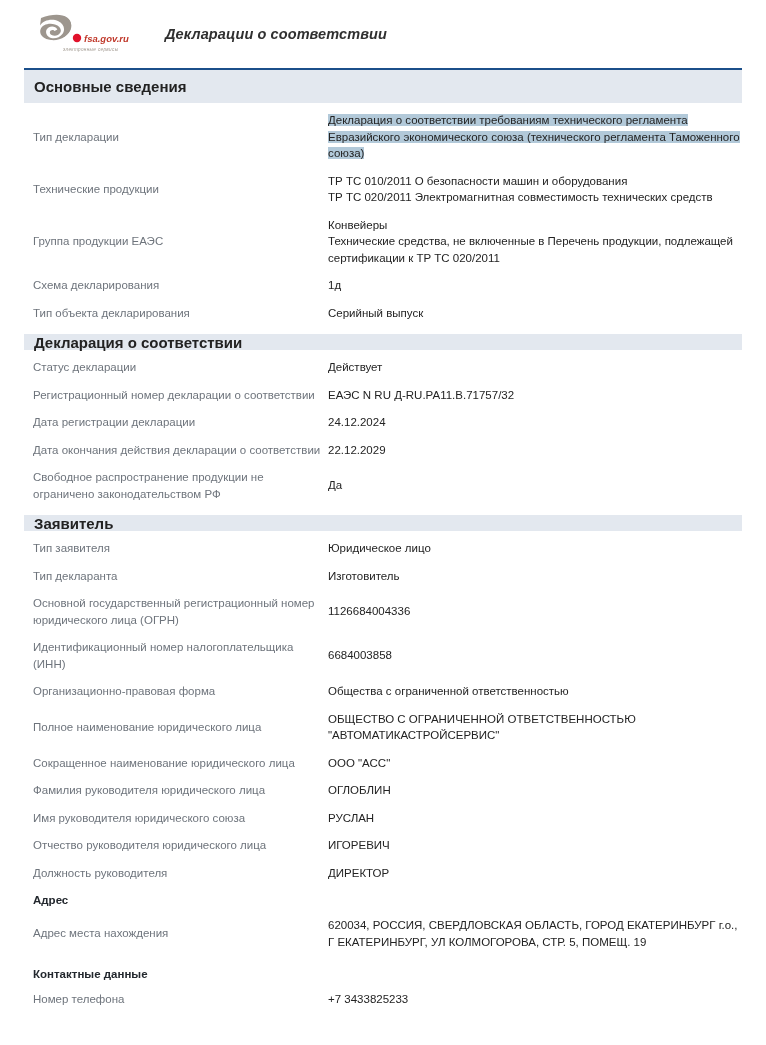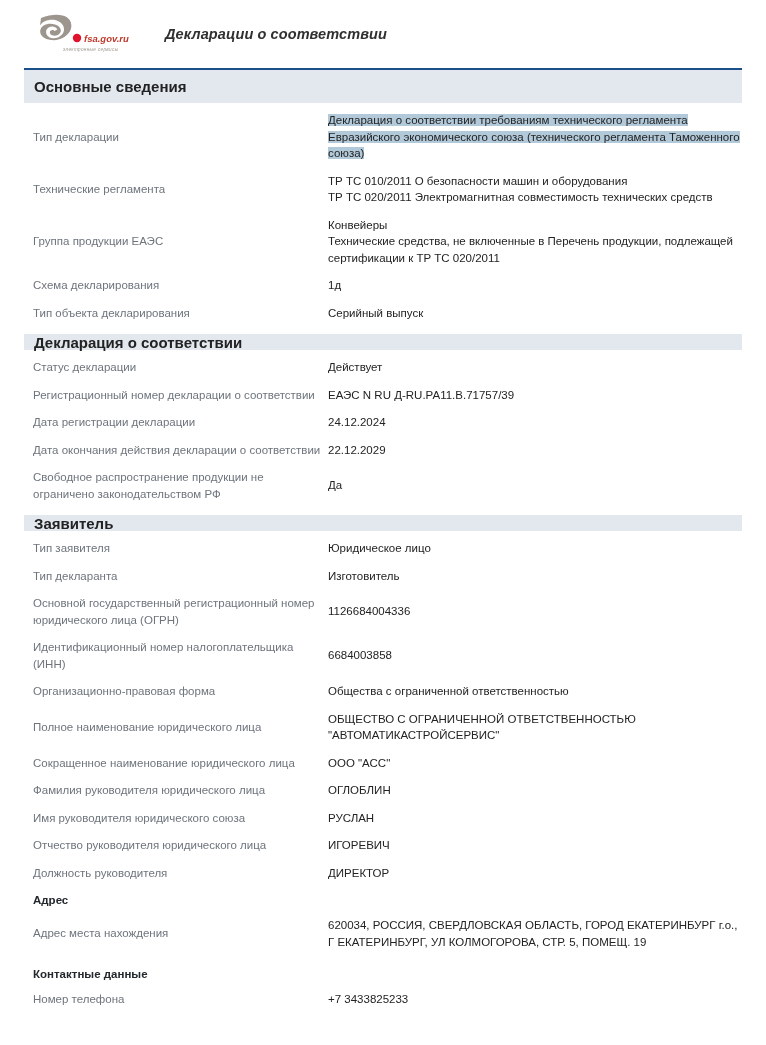--- a/index.html
+++ b/index.html
@@ -126,21 +126,21 @@
 
   <div class="section-bar accent">
     <span>Основные сведения</span>
   </div>
   <div class="rows">
     <div class="row">
       <div class="label">Тип декларации</div>
       <div class="value"><span class="value-hl">Декларация о соответствии требованиям технического регламента Евразийского экономического союза (технического регламента Таможенного союза)</span></div>
     </div>
     <div class="row">
-      <div class="label">Технические регламента</div>
+      <div class="label">Технические продукции</div>
       <div class="value">ТР ТС 010/2011 О безопасности машин и оборудования
 ТР ТС 020/2011 Электромагнитная совместимость технических средств</div>
     </div>
     <div class="row">
       <div class="label">Группа продукции ЕАЭС</div>
       <div class="value">Конвейеры
 Технические средства, не включенные в Перечень продукции, подлежащей сертификации к ТР ТС 020/2011</div>
     </div>
     <div class="row">
       <div class="label">Схема декларирования</div>
@@ -157,21 +157,21 @@
   <div class="section-bar">
     <span>Декларация о соответствии</span>
   </div>
   <div class="rows">
     <div class="row">
       <div class="label">Статус декларации</div>
       <div class="value">Действует</div>
     </div>
     <div class="row">
       <div class="label">Регистрационный номер декларации о соответствии</div>
-      <div class="value">ЕАЭС N RU Д-RU.РА11.В.71757/39</div>
+      <div class="value">ЕАЭС N RU Д-RU.РА11.В.71757/32</div>
     </div>
     <div class="row">
       <div class="label">Дата регистрации декларации</div>
       <div class="value">24.12.2024</div>
     </div>
     <div class="row">
       <div class="label">Дата окончания действия декларации о соответствии</div>
       <div class="value">22.12.2029</div>
     </div>
     <div class="row">

